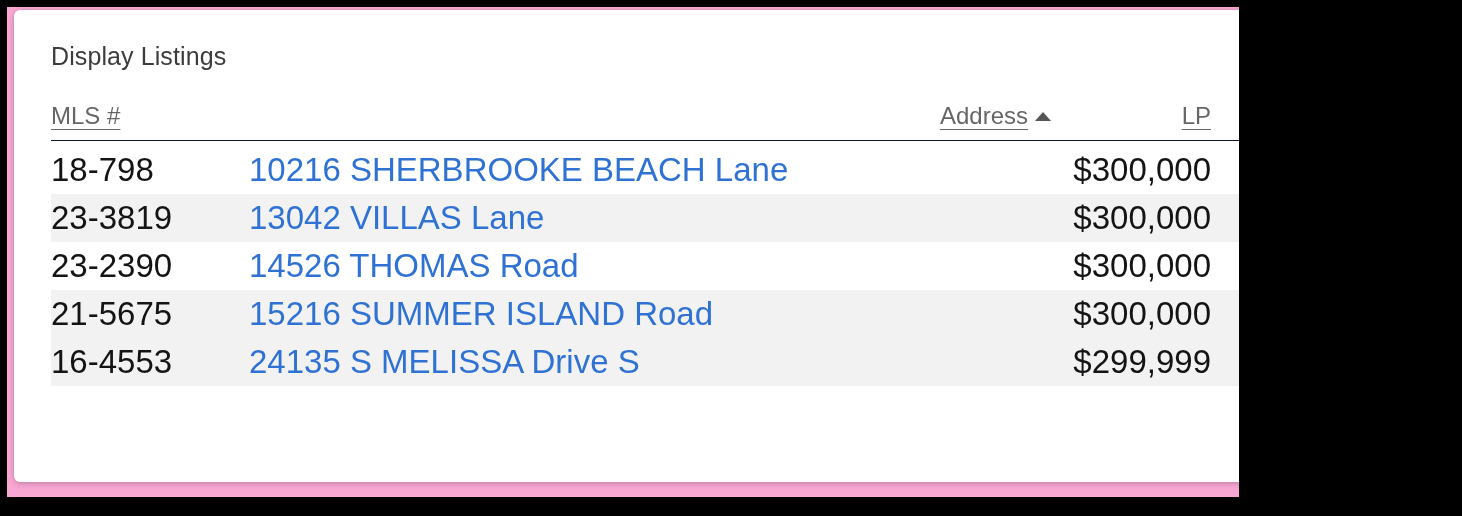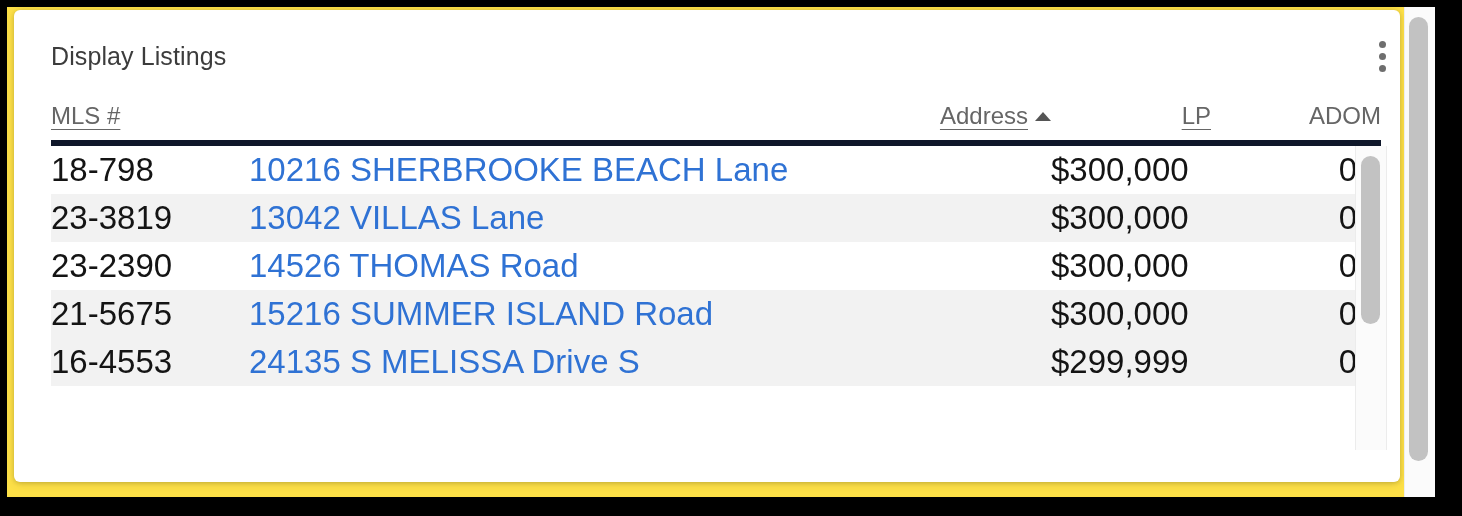--- a/index.html
+++ b/index.html
@@ -14,23 +14,23 @@
     font-family: "Liberation Sans", sans-serif;
     background: #000000;
     position: relative;
   }
 
   
   .viewport {
     position: absolute;
     left: 7px;
     top: 7px;
-    width: 1428px;
+    width: 1232px;
     height: 490px;
-    background: #fde047;
+    background: #f9a8d4;
     overflow: hidden;
   }
 
   
   .card {
     position: absolute;
     left: 7px;
     top: 3px;
     width: 1386px;
     height: 472px;
@@ -83,21 +83,21 @@
     width: 1330px;
     border-collapse: collapse;
     table-layout: fixed;
   }
 
   table.listings th {
     font-weight: normal;
     font-size: 24px;
     color: #666666;
     padding: 0 0 10px 0;
-    border-bottom: 6px solid #0f172a;
+    border-bottom: 1px solid #0f172a;
     vertical-align: bottom;
     white-space: nowrap;
   }
 
   th.col-mls   { width: 198px; text-align: left; }
   th.col-addr  { width: 802px; text-align: right; }
   th.col-lp    { width: 160px; text-align: right; padding-right: 3px; }
   th.col-adom  { width: 170px; text-align: right; padding-right: 3px; }
 
   .hdr-link {
@@ -131,21 +131,21 @@
   }
 
   table.listings-body {
     width: 1306px;
     border-collapse: collapse;
     table-layout: fixed;
   }
 
   td.col-mls   { width: 198px; text-align: left;  }
   td.col-addr  { width: 802px; text-align: left;  }
-  td.col-lp    { width: 160px; text-align: left; padding-right: 3px; }
+  td.col-lp    { width: 160px; text-align: right; padding-right: 3px; }
   td.col-adom  { width: 146px; text-align: right; padding-right: 3px; }
 
   table.listings-body td {
     height: 48px;
     font-size: 33px;
     color: #141414;
     padding: 0;
     white-space: nowrap;
     overflow: hidden;
     text-overflow: ellipsis;

